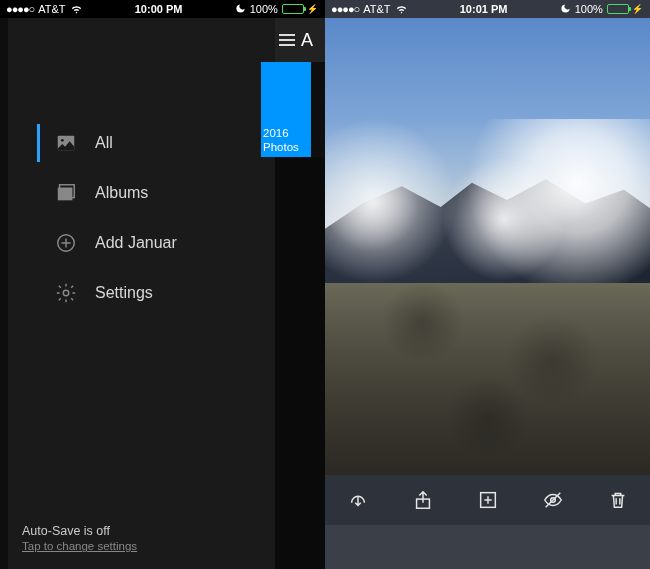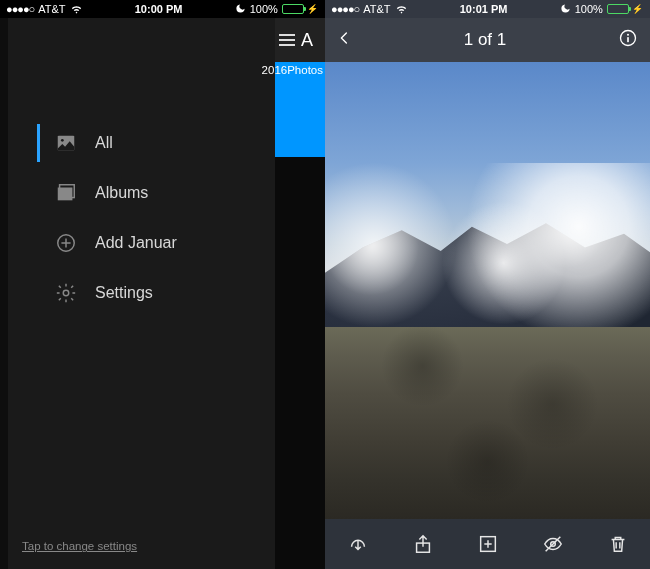--- a/index.html
+++ b/index.html
@@ -71,26 +71,26 @@
     justify-content: flex-start;
     padding-left: 4px;
     gap: 6px;
   }
   .hamburger { display:flex; flex-direction:column; gap:3px; }
   .hamburger span { width:16px; height:2px; background:#ddd; display:block; }
   .peek-title { color:#fff; font-size:18px; font-weight:400; }
   .peek-thumb {
     position: absolute;
     top: 44px;
-    right: 0;
+    right: 14px;
     width: 50px;
     height: 95px;
     background: #0096ff;
     display:flex;
-    flex-direction: row;
+    flex-direction: column;
     justify-content: flex-end;
     padding: 2px 2px;
     color:#fff;
     font-size:11.5px;
     line-height:1.2;
   }
   .peek-body {
     position:absolute;
     top:139px;
     right:0;
@@ -279,20 +279,21 @@
         <span class="menu-icon">
           <svg viewBox="0 0 24 24">
               <circle cx="12" cy="12" r="3" fill="none" stroke="#888" stroke-width="1.6"></circle>
               <path d="M12 2v3M12 19v3M4.2 4.2l2.1 2.1M17.7 17.7l2.1 2.1M2 12h3M19 12h3M4.2 19.8l2.1-2.1M17.7 6.3l2.1-2.1" stroke="#888" stroke-width="1.6"></path>
             </svg>
         </span>
         <span>Settings</span>
       </div>
 
       <div class="drawer-footer">
+        <div>Auto-Save is off</div>
         <div class="sub">Tap to change settings</div>
       </div>
     </div>
 
     <div class="peek-header">
       <span class="hamburger">
           <span></span>
           <span></span>
           <span></span>
         </span>
@@ -323,35 +324,20 @@
         <svg viewBox="0 0 24 24" width="11" height="11">
             <path fill="#fff" d="M21 12.8A9 9 0 1 1 11.2 3a7 7 0 0 0 9.8 9.8z"></path>
           </svg>
       </span>
       <span>100%</span>
       <span class="battery"><span class="battery-fill"></span></span>
       <span style="font-size:9px">⚡</span>
     </div>
   </div>
 
-  <div class="right-header">
-    <span class="back-chevron">
-      <svg viewBox="0 0 24 24">
-          <path d="M15 4l-8 8 8 8" fill="none" stroke="#fff" stroke-width="2.2" stroke-linecap="round" stroke-linejoin="round"></path>
-        </svg>
-    </span>
-    <span class="title">1 of 1</span>
-    <span class="info-icon">
-      <svg viewBox="0 0 24 24">
-          <circle cx="12" cy="12" r="9" fill="none" stroke="#fff" stroke-width="1.6"></circle>
-          <circle cx="12" cy="8" r="1.2" fill="#fff"></circle>
-          <rect x="11" y="11" width="2" height="6" fill="#fff"></rect>
-        </svg>
-    </span>
-  </div>
 
   <div class="photo-area">
     <div class="sky"></div>
     <div class="mountain"></div>
     <div class="clouds"></div>
     <div class="ground"></div>
   </div>
 
   <div class="bottom-toolbar">
     <span class="tb-btn">

